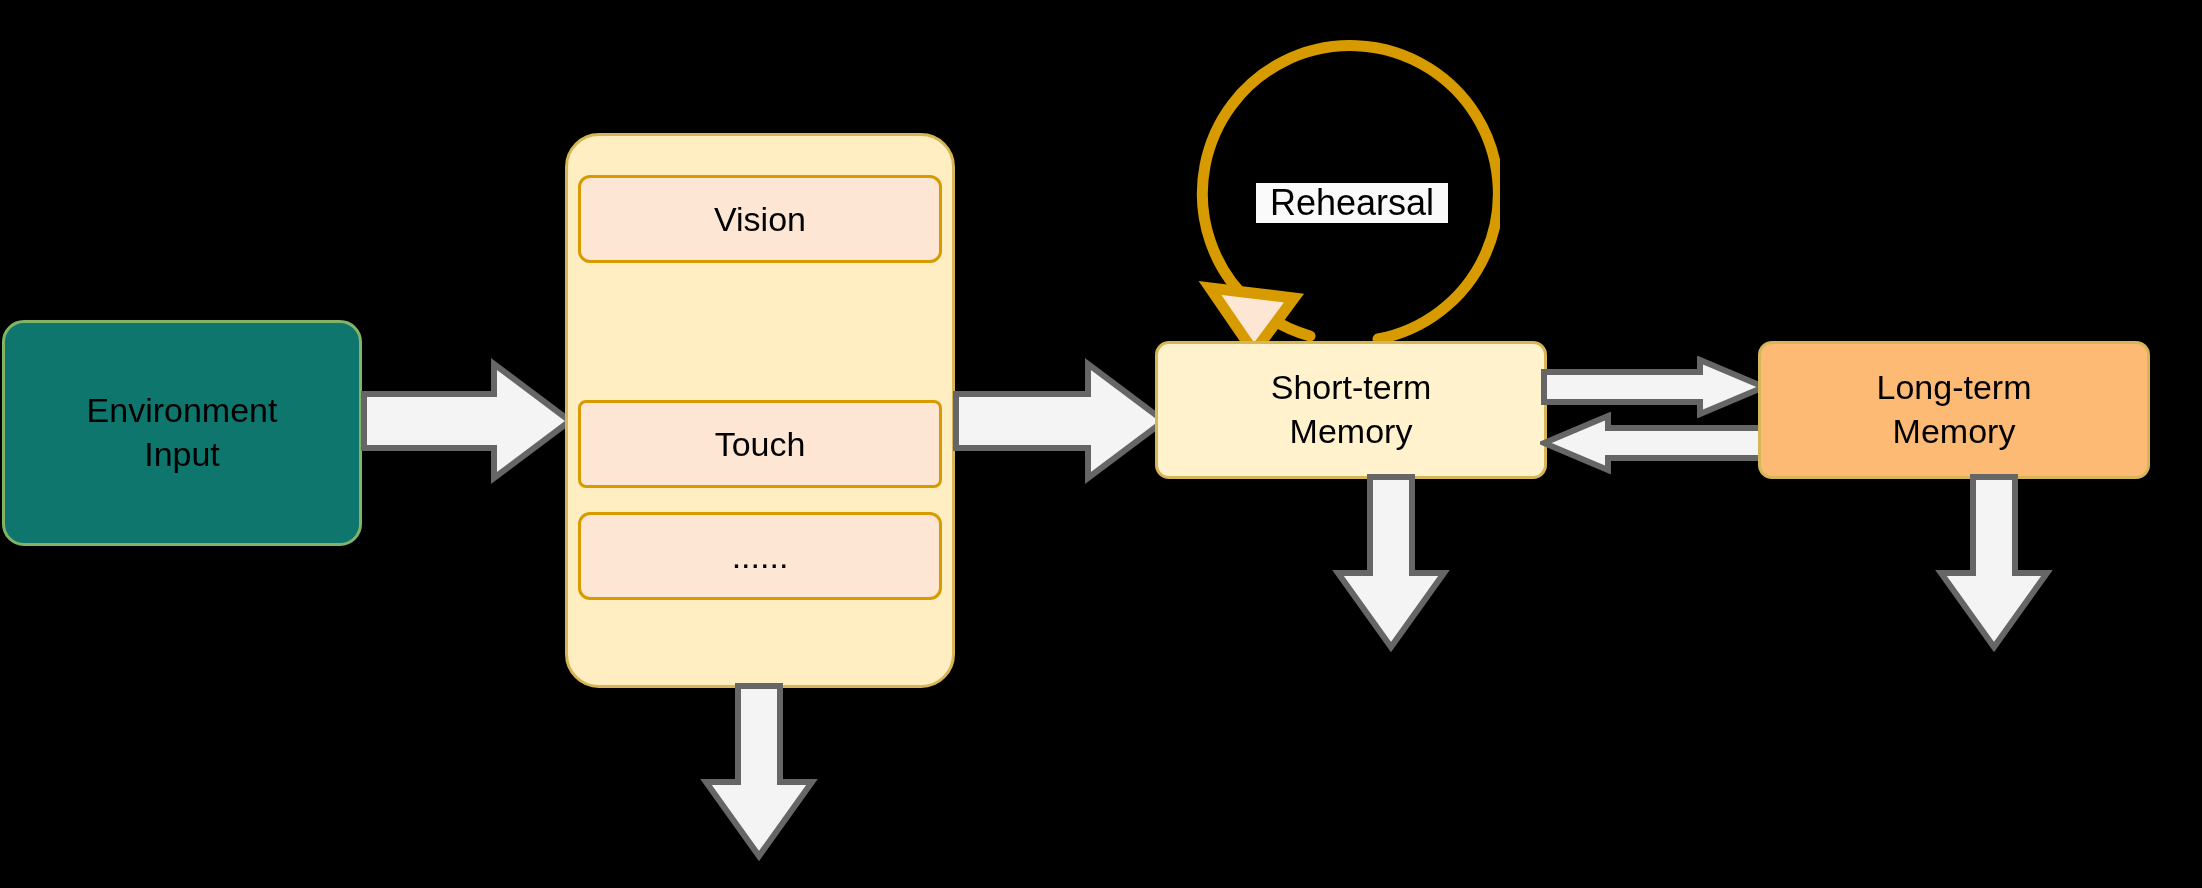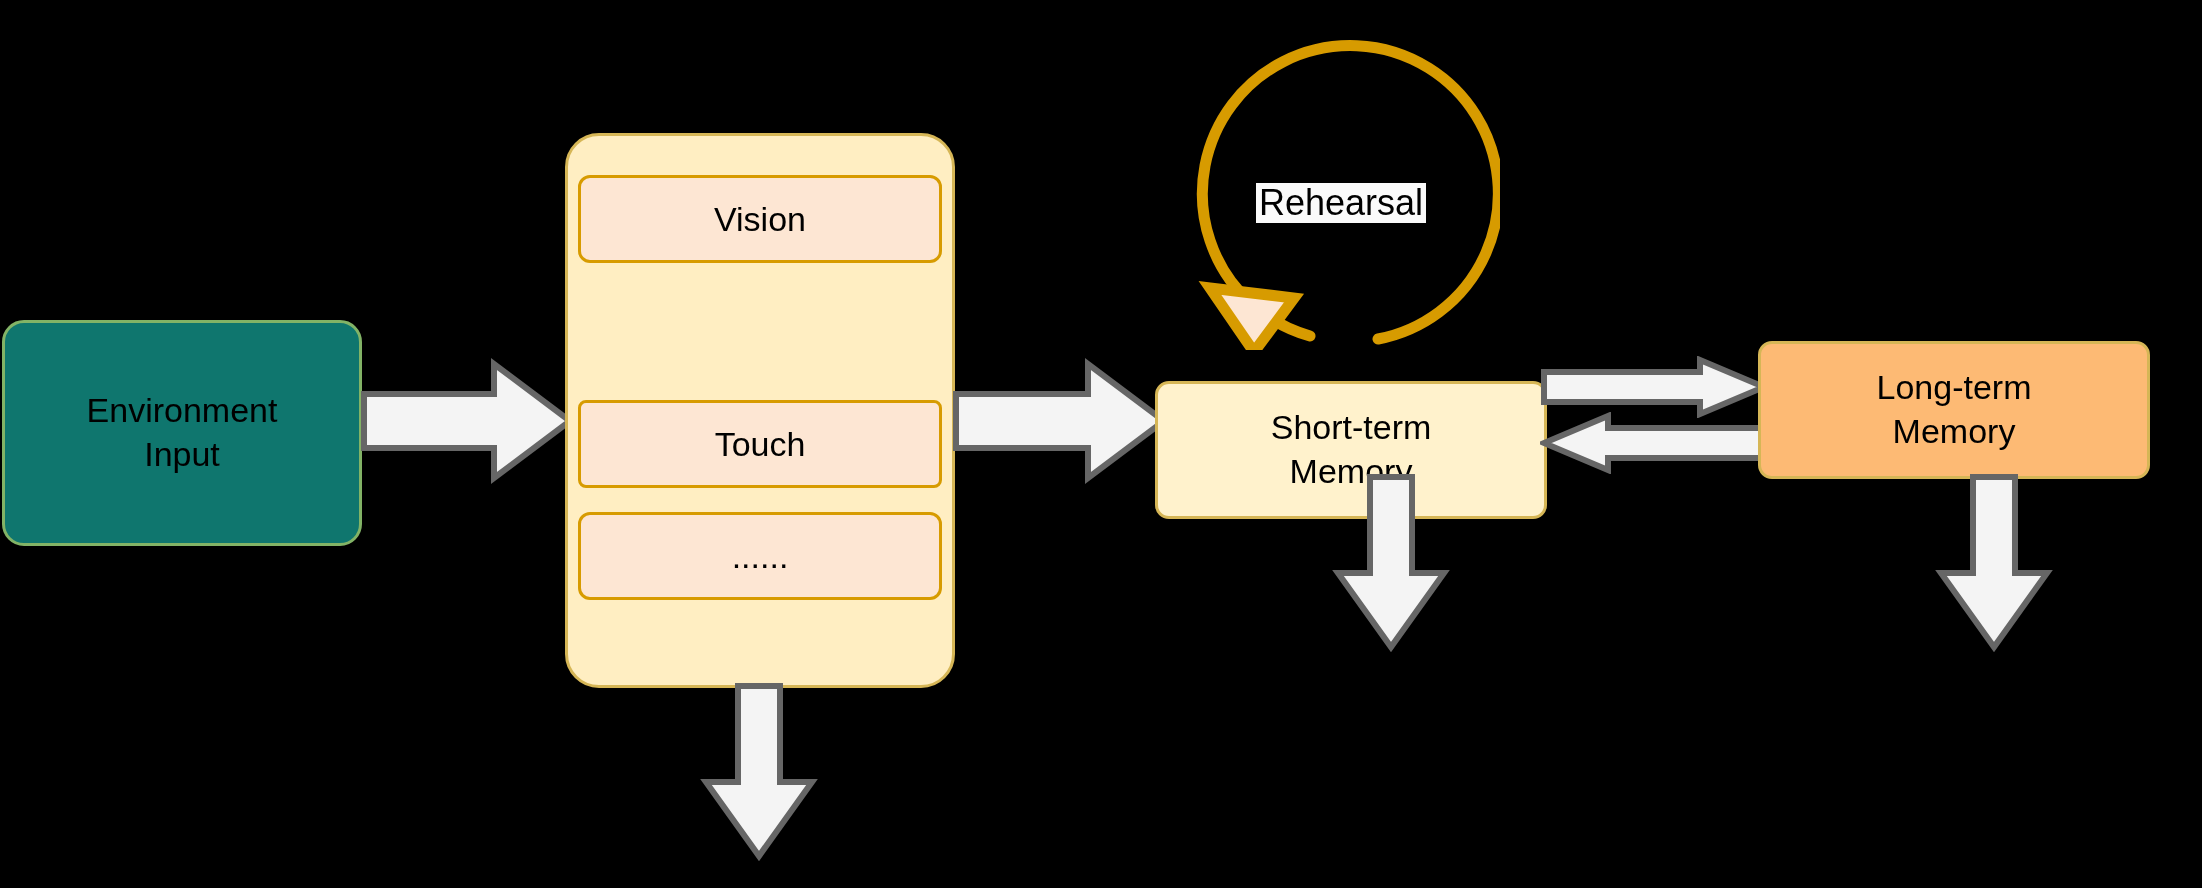--- a/index.html
+++ b/index.html
@@ -79,21 +79,20 @@
   
   #short-term {
     left: 1155px;
     top: 341px;
     width: 392px;
     height: 138px;
     background: #fff2cc;
     border: 3px solid #d6b656;
     border-radius: 14px;
     font-size: 34px;
-    margin-top: 40px;
   }
   
   #long-term {
     left: 1758px;
     top: 341px;
     width: 392px;
     height: 138px;
     background: #fdba74;
     border: 3px solid #d6b656;
     border-radius: 14px;
@@ -110,21 +109,21 @@
     pointer-events: none;
   }
   #rehearsal-label {
     position: absolute;
     left: 1256px;
     top: 183px;
     background: #fafafa;
     color: #000000;
     font-size: 36px;
     line-height: 40px;
-    padding: 0 3px;
+    padding: 0 14px;
     white-space: nowrap;
     user-select: none;
   }
 
   
   .block-arrow {
     position: absolute;
     pointer-events: none;
   }
   #arrow-env-to-sensory { left: 358px; top: 358px; width: 218px; height: 126px; }

